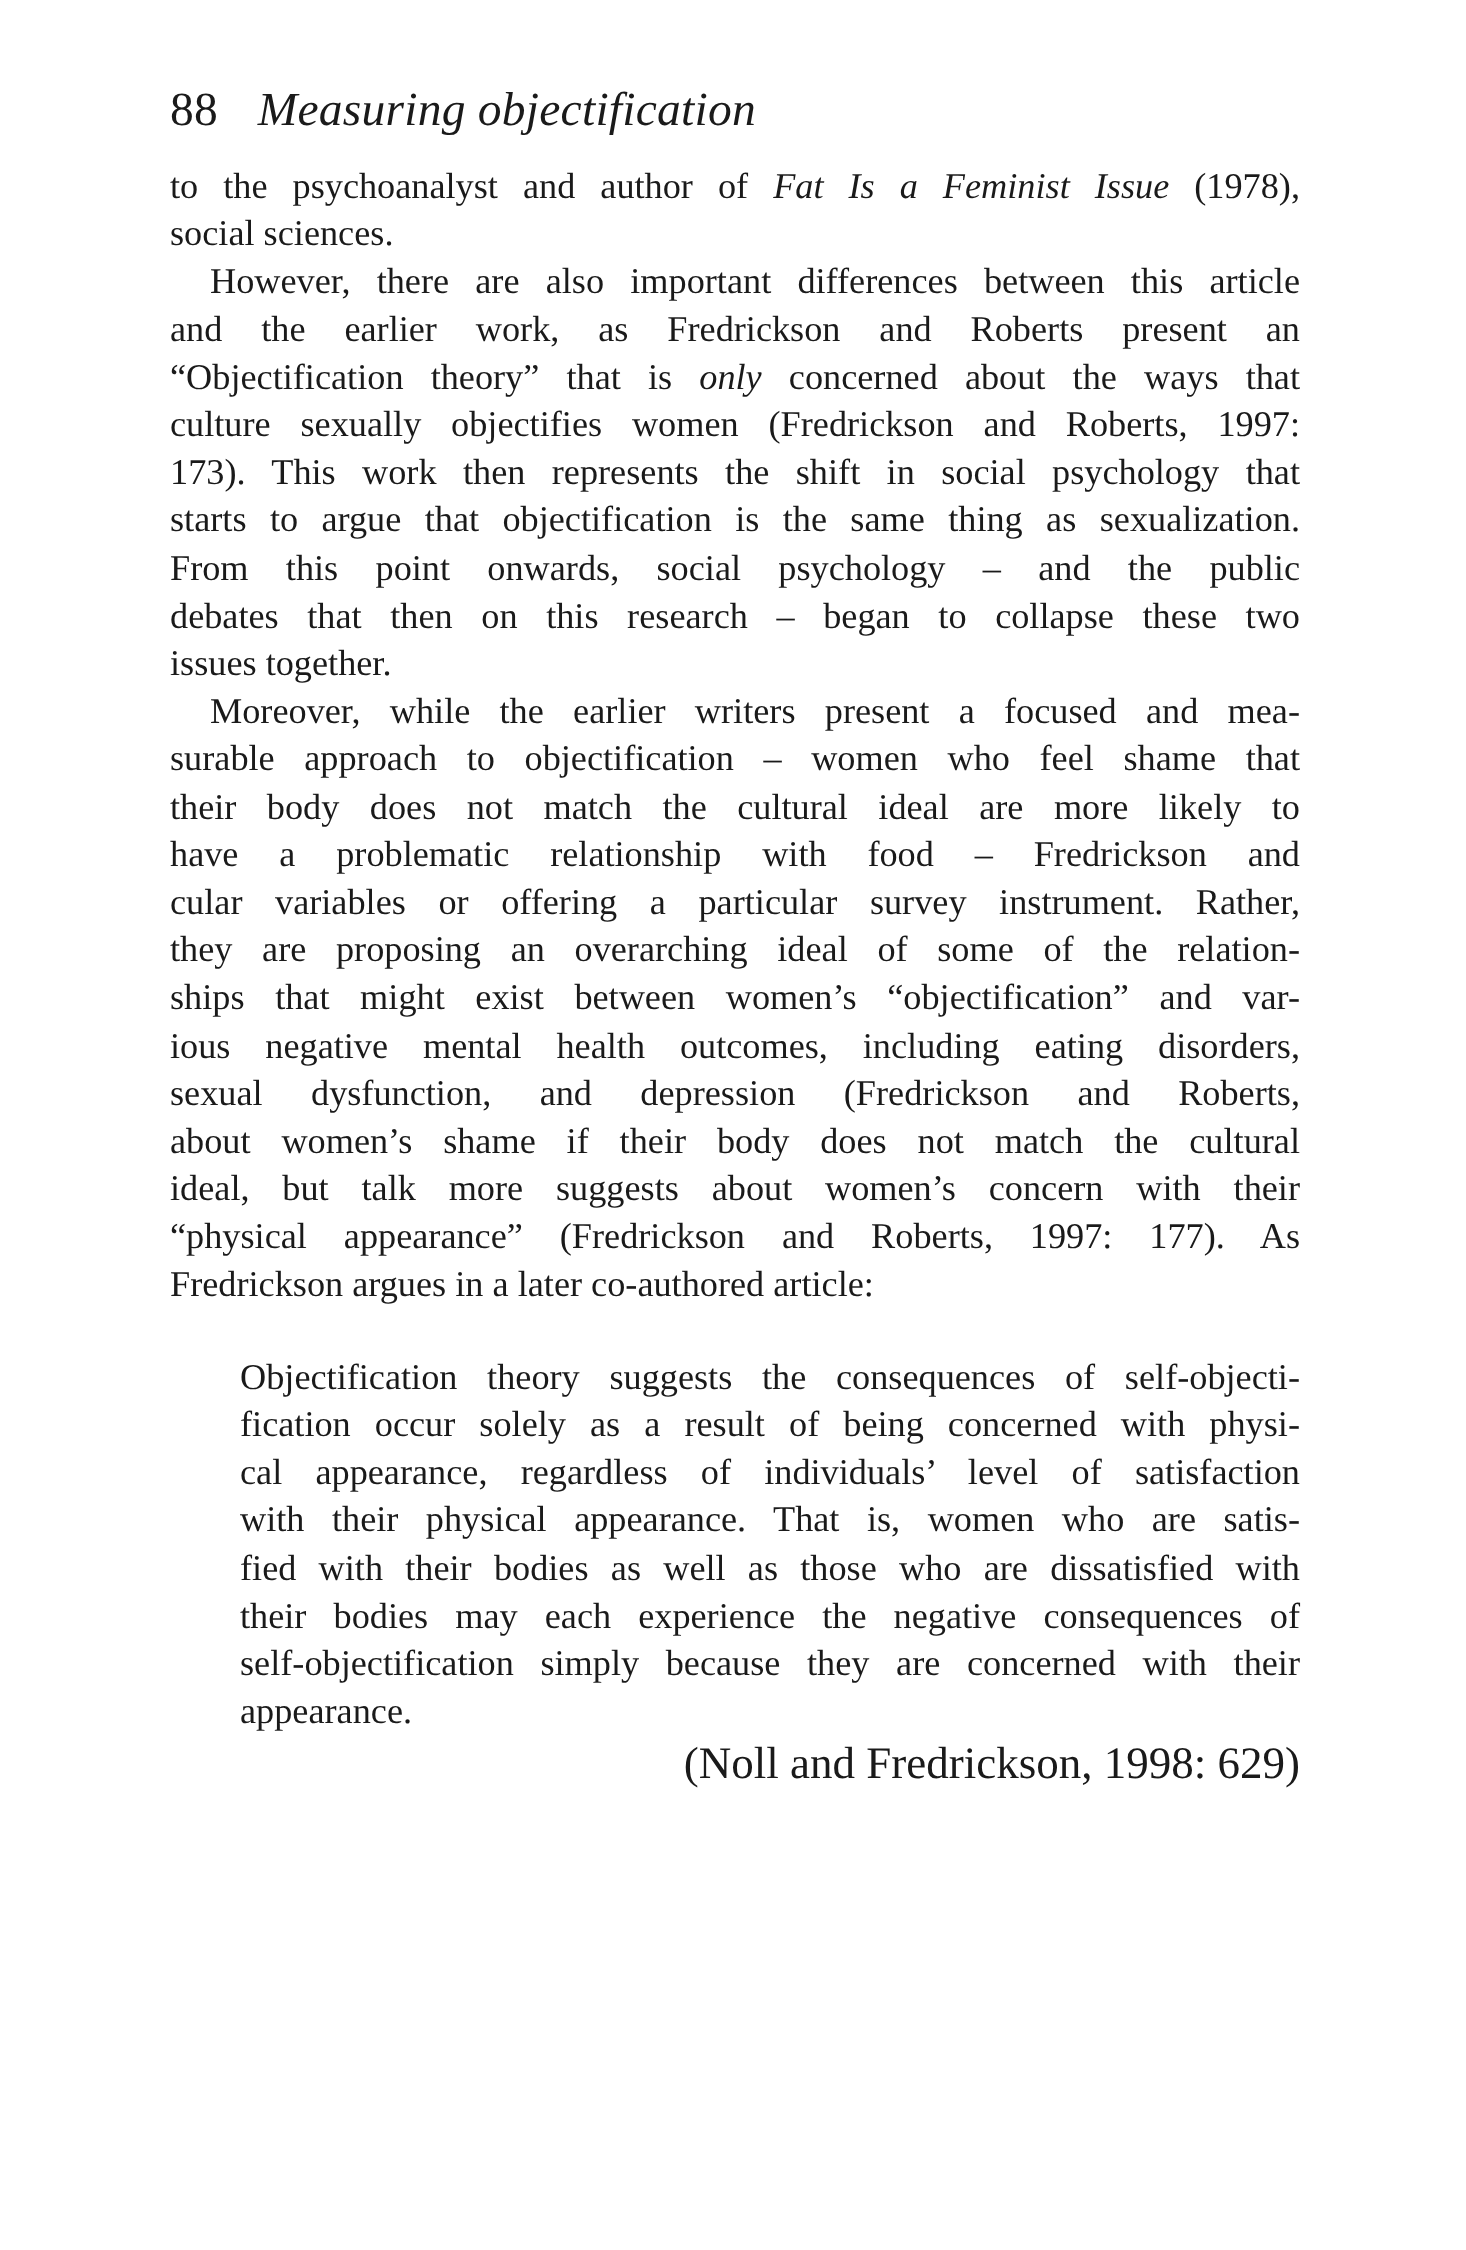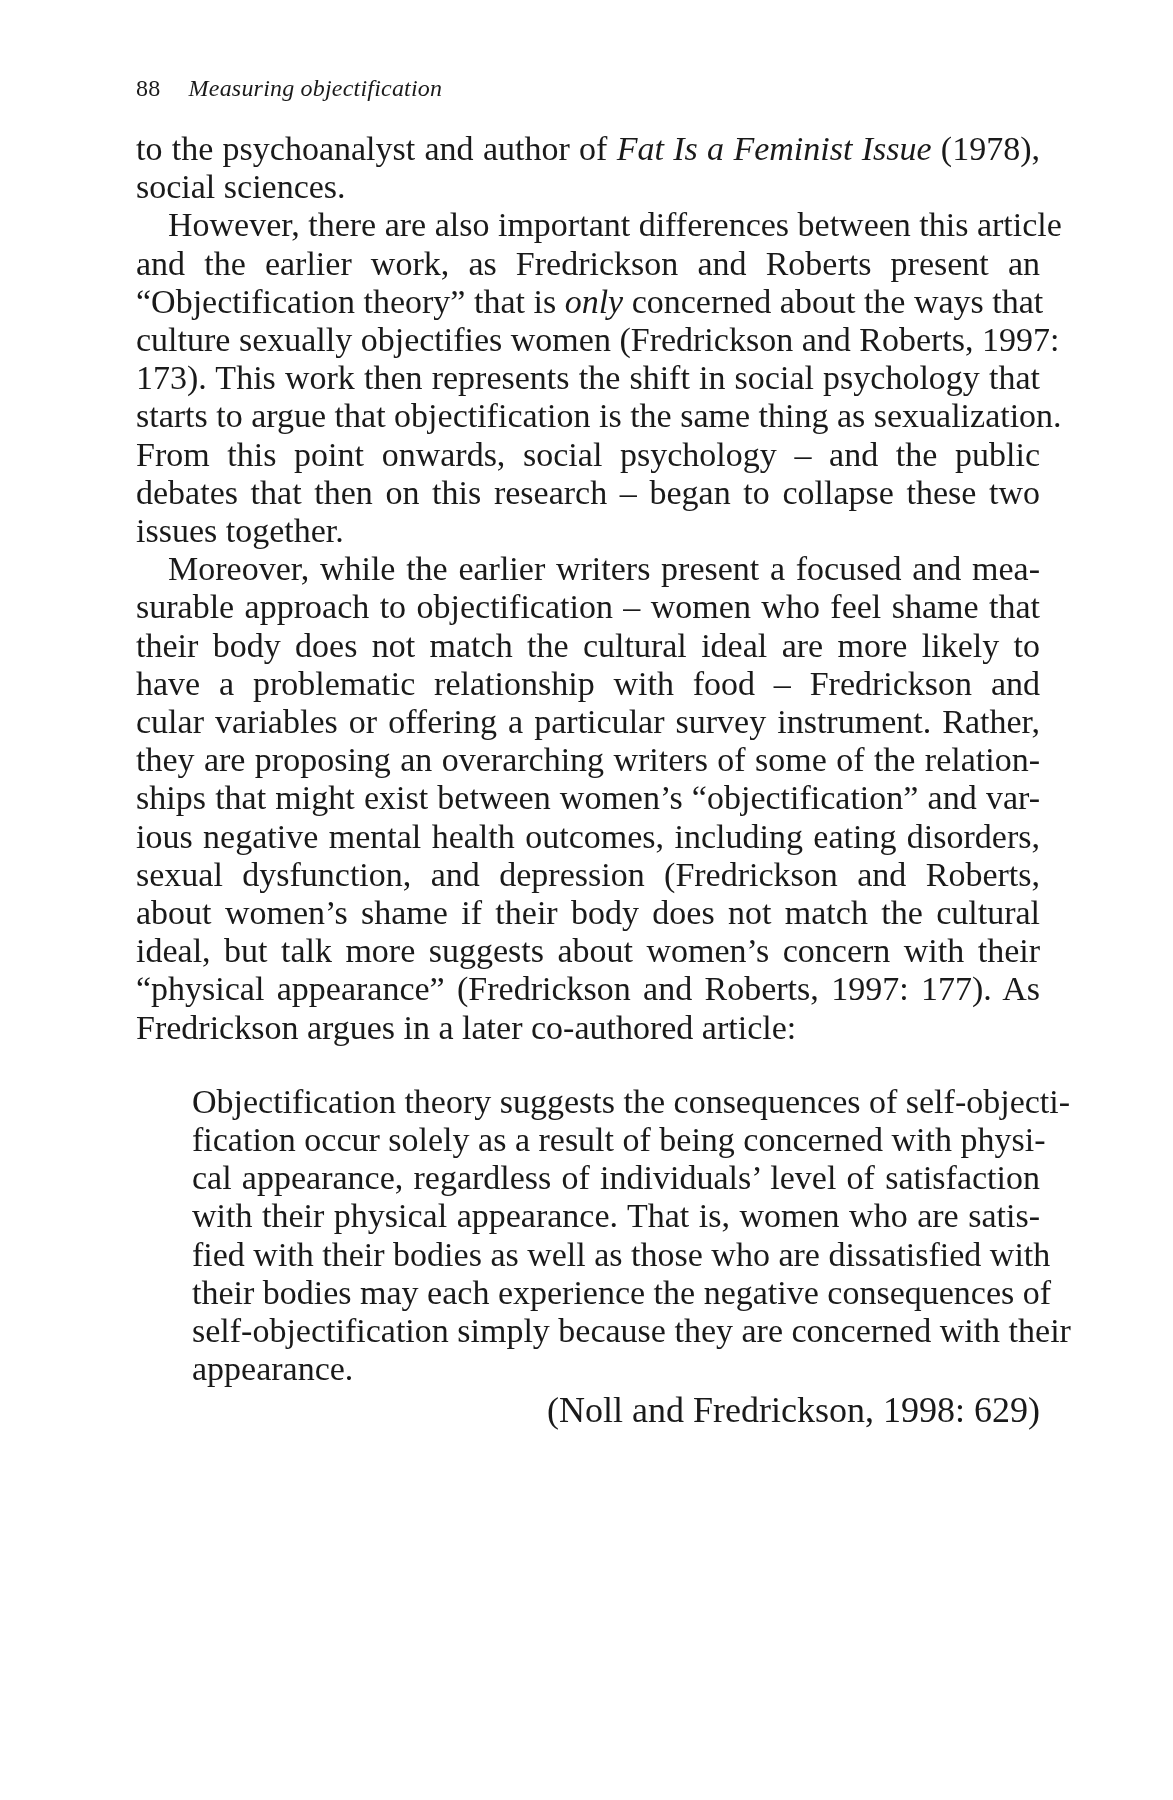--- a/index.html
+++ b/index.html
@@ -2,24 +2,24 @@
 <html><head>
 <meta charset="utf-8">
 <style>
   html, body { margin: 0; padding: 0; background: #ffffff; }
   body {
     width: 1173px; height: 1800px; position: relative; overflow: hidden;
     font-family: "Liberation Serif", "DejaVu Serif", serif;
     color: #1a1a1a;
   }
   .page { position: absolute; left: 136px; top: 70px; width: 904px; }
-  .header { font-size: 24px; line-height: 36px; margin-bottom: 24px; letter-spacing: 0.2px; }
+  .header { font-size: 38px; line-height: 36px; margin-bottom: 24px; letter-spacing: 0.2px; }
   .header .num { margin-right: 22px; }
   .header .title { font-style: italic; }
-  .body-text { font-size: 34px; line-height: 38.2px; text-align: justify; font-family: Liberation Serif, serif; }
+  .body-text { font-size: 29px; line-height: 38.2px; text-align: justify; font-family: Liberation Serif, serif; }
   .line { display: block; text-align: justify; text-align-last: justify; white-space: nowrap; }
   .line.last { text-align-last: left; }
   .indent { padding-left: 32px; }
   .quote { margin-top: 36px; padding-left: 56px; }
   .cite { text-align: right; font-size: 36px; line-height: 38.2px; margin-top: 2px; }
   em { font-style: italic; }
 </style>
 </head>
 <body>
 
@@ -44,21 +44,21 @@
         <span class="line">From this point onwards, social psychology – and the public</span>
         <span class="line">debates that then on this research – began to collapse these two</span>
         <span class="line last">issues together.</span>
       </div>
       <div>
         <span class="line indent">Moreover, while the earlier writers present a focused and mea-</span>
         <span class="line">surable approach to objectification – women who feel shame that</span>
         <span class="line">their body does not match the cultural ideal are more likely to</span>
         <span class="line">have a problematic relationship with food – Fredrickson and</span>
         <span class="line">cular variables or offering a particular survey instrument. Rather,</span>
-        <span class="line">they are proposing an overarching writers of some of the relation-</span>
+        <span class="line">they are proposing an overarching ideal of some of the relation-</span>
         <span class="line">ships that might exist between women’s “objectification” and var-</span>
         <span class="line">ious negative mental health outcomes, including eating disorders,</span>
         <span class="line">sexual dysfunction, and depression (Fredrickson and Roberts,</span>
         <span class="line">about women’s shame if their body does not match the cultural</span>
         <span class="line">ideal, but talk more suggests about women’s concern with their</span>
         <span class="line">“physical appearance” (Fredrickson and Roberts, 1997: 177). As</span>
         <span class="line last">Fredrickson argues in a later co-authored article:</span>
       </div>
     </div>
 

